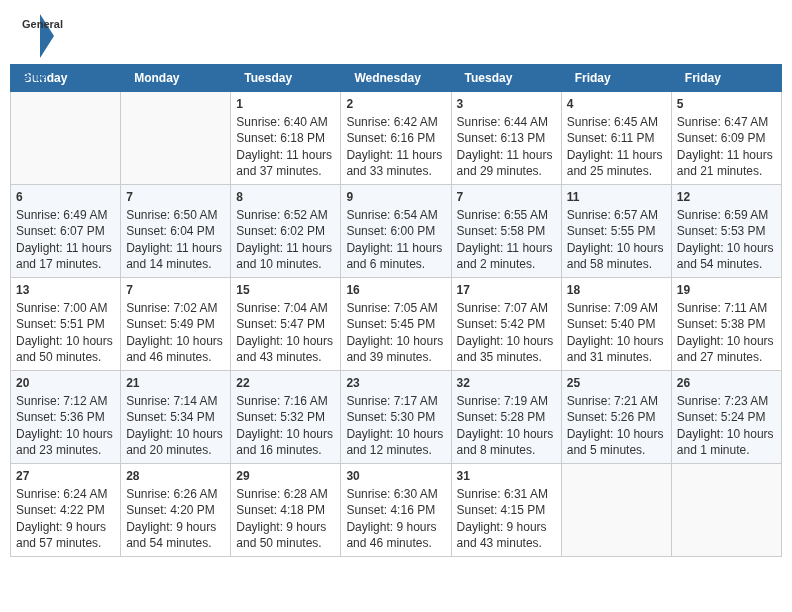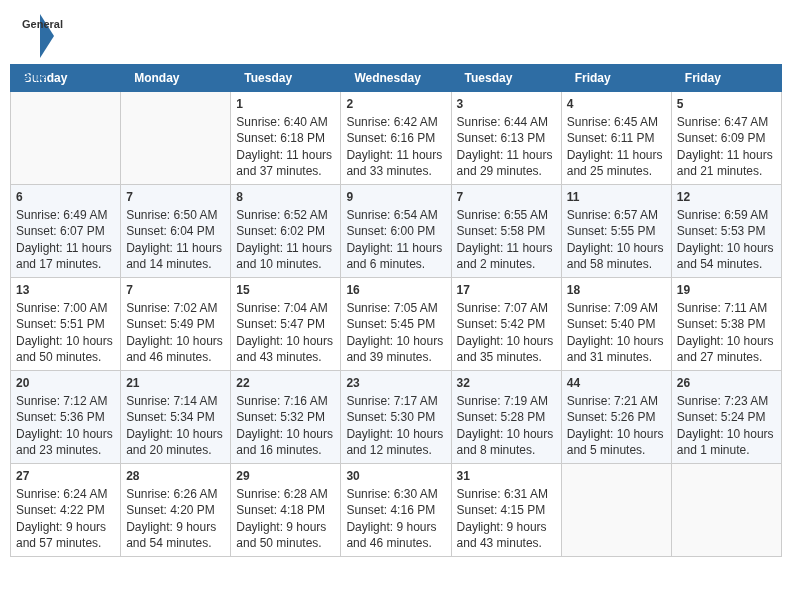--- a/index.html
+++ b/index.html
@@ -139,21 +139,21 @@
         <td><span class="day-num">17</span><span class="day-info">Sunrise: 7:07 AM<br>Sunset: 5:42 PM<br>Daylight: 10 hours and 35 minutes.</span></td>
         <td><span class="day-num">18</span><span class="day-info">Sunrise: 7:09 AM<br>Sunset: 5:40 PM<br>Daylight: 10 hours and 31 minutes.</span></td>
         <td><span class="day-num">19</span><span class="day-info">Sunrise: 7:11 AM<br>Sunset: 5:38 PM<br>Daylight: 10 hours and 27 minutes.</span></td>
       </tr>
       <tr>
         <td><span class="day-num">20</span><span class="day-info">Sunrise: 7:12 AM<br>Sunset: 5:36 PM<br>Daylight: 10 hours and 23 minutes.</span></td>
         <td><span class="day-num">21</span><span class="day-info">Sunrise: 7:14 AM<br>Sunset: 5:34 PM<br>Daylight: 10 hours and 20 minutes.</span></td>
         <td><span class="day-num">22</span><span class="day-info">Sunrise: 7:16 AM<br>Sunset: 5:32 PM<br>Daylight: 10 hours and 16 minutes.</span></td>
         <td><span class="day-num">23</span><span class="day-info">Sunrise: 7:17 AM<br>Sunset: 5:30 PM<br>Daylight: 10 hours and 12 minutes.</span></td>
         <td><span class="day-num">32</span><span class="day-info">Sunrise: 7:19 AM<br>Sunset: 5:28 PM<br>Daylight: 10 hours and 8 minutes.</span></td>
-        <td><span class="day-num">44</span><span class="day-info">Sunrise: 7:21 AM<br>Sunset: 5:26 PM<br>Daylight: 10 hours and 5 minutes.</span></td>
+        <td><span class="day-num">25</span><span class="day-info">Sunrise: 7:21 AM<br>Sunset: 5:26 PM<br>Daylight: 10 hours and 5 minutes.</span></td>
         <td><span class="day-num">26</span><span class="day-info">Sunrise: 7:23 AM<br>Sunset: 5:24 PM<br>Daylight: 10 hours and 1 minute.</span></td>
       </tr>
       <tr>
         <td><span class="day-num">27</span><span class="day-info">Sunrise: 6:24 AM<br>Sunset: 4:22 PM<br>Daylight: 9 hours and 57 minutes.</span></td>
         <td><span class="day-num">28</span><span class="day-info">Sunrise: 6:26 AM<br>Sunset: 4:20 PM<br>Daylight: 9 hours and 54 minutes.</span></td>
         <td><span class="day-num">29</span><span class="day-info">Sunrise: 6:28 AM<br>Sunset: 4:18 PM<br>Daylight: 9 hours and 50 minutes.</span></td>
         <td><span class="day-num">30</span><span class="day-info">Sunrise: 6:30 AM<br>Sunset: 4:16 PM<br>Daylight: 9 hours and 46 minutes.</span></td>
         <td><span class="day-num">31</span><span class="day-info">Sunrise: 6:31 AM<br>Sunset: 4:15 PM<br>Daylight: 9 hours and 43 minutes.</span></td>
         <td class="empty"></td>
         <td class="empty"></td>

